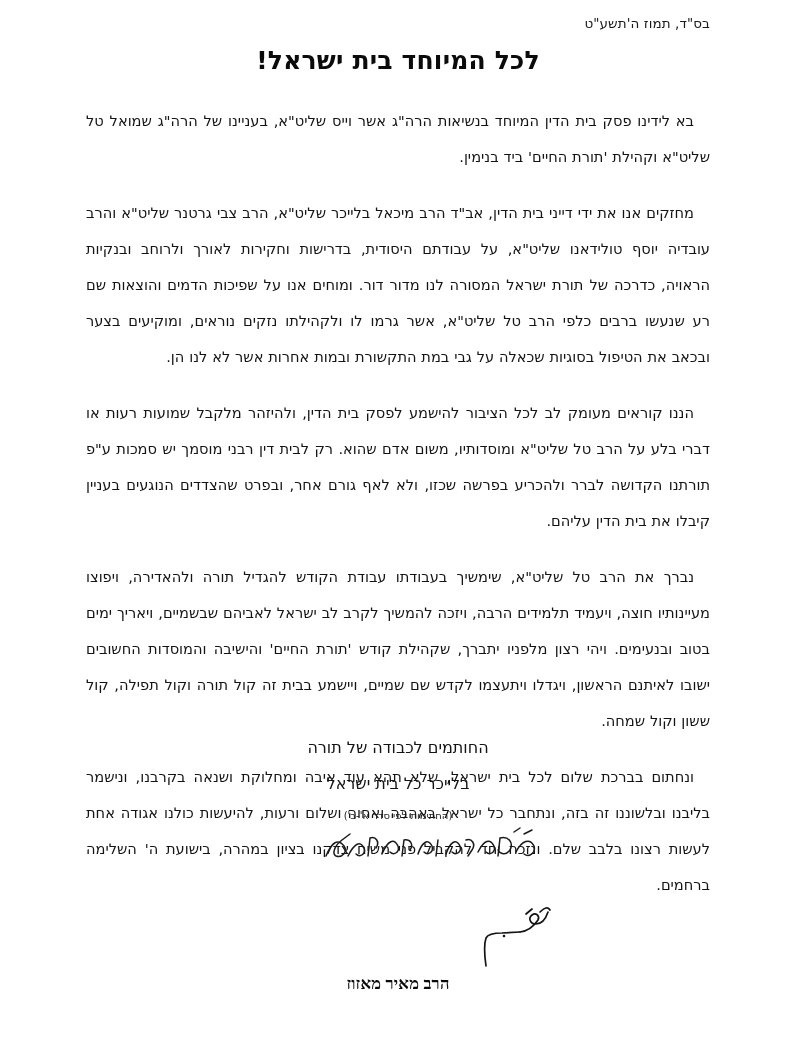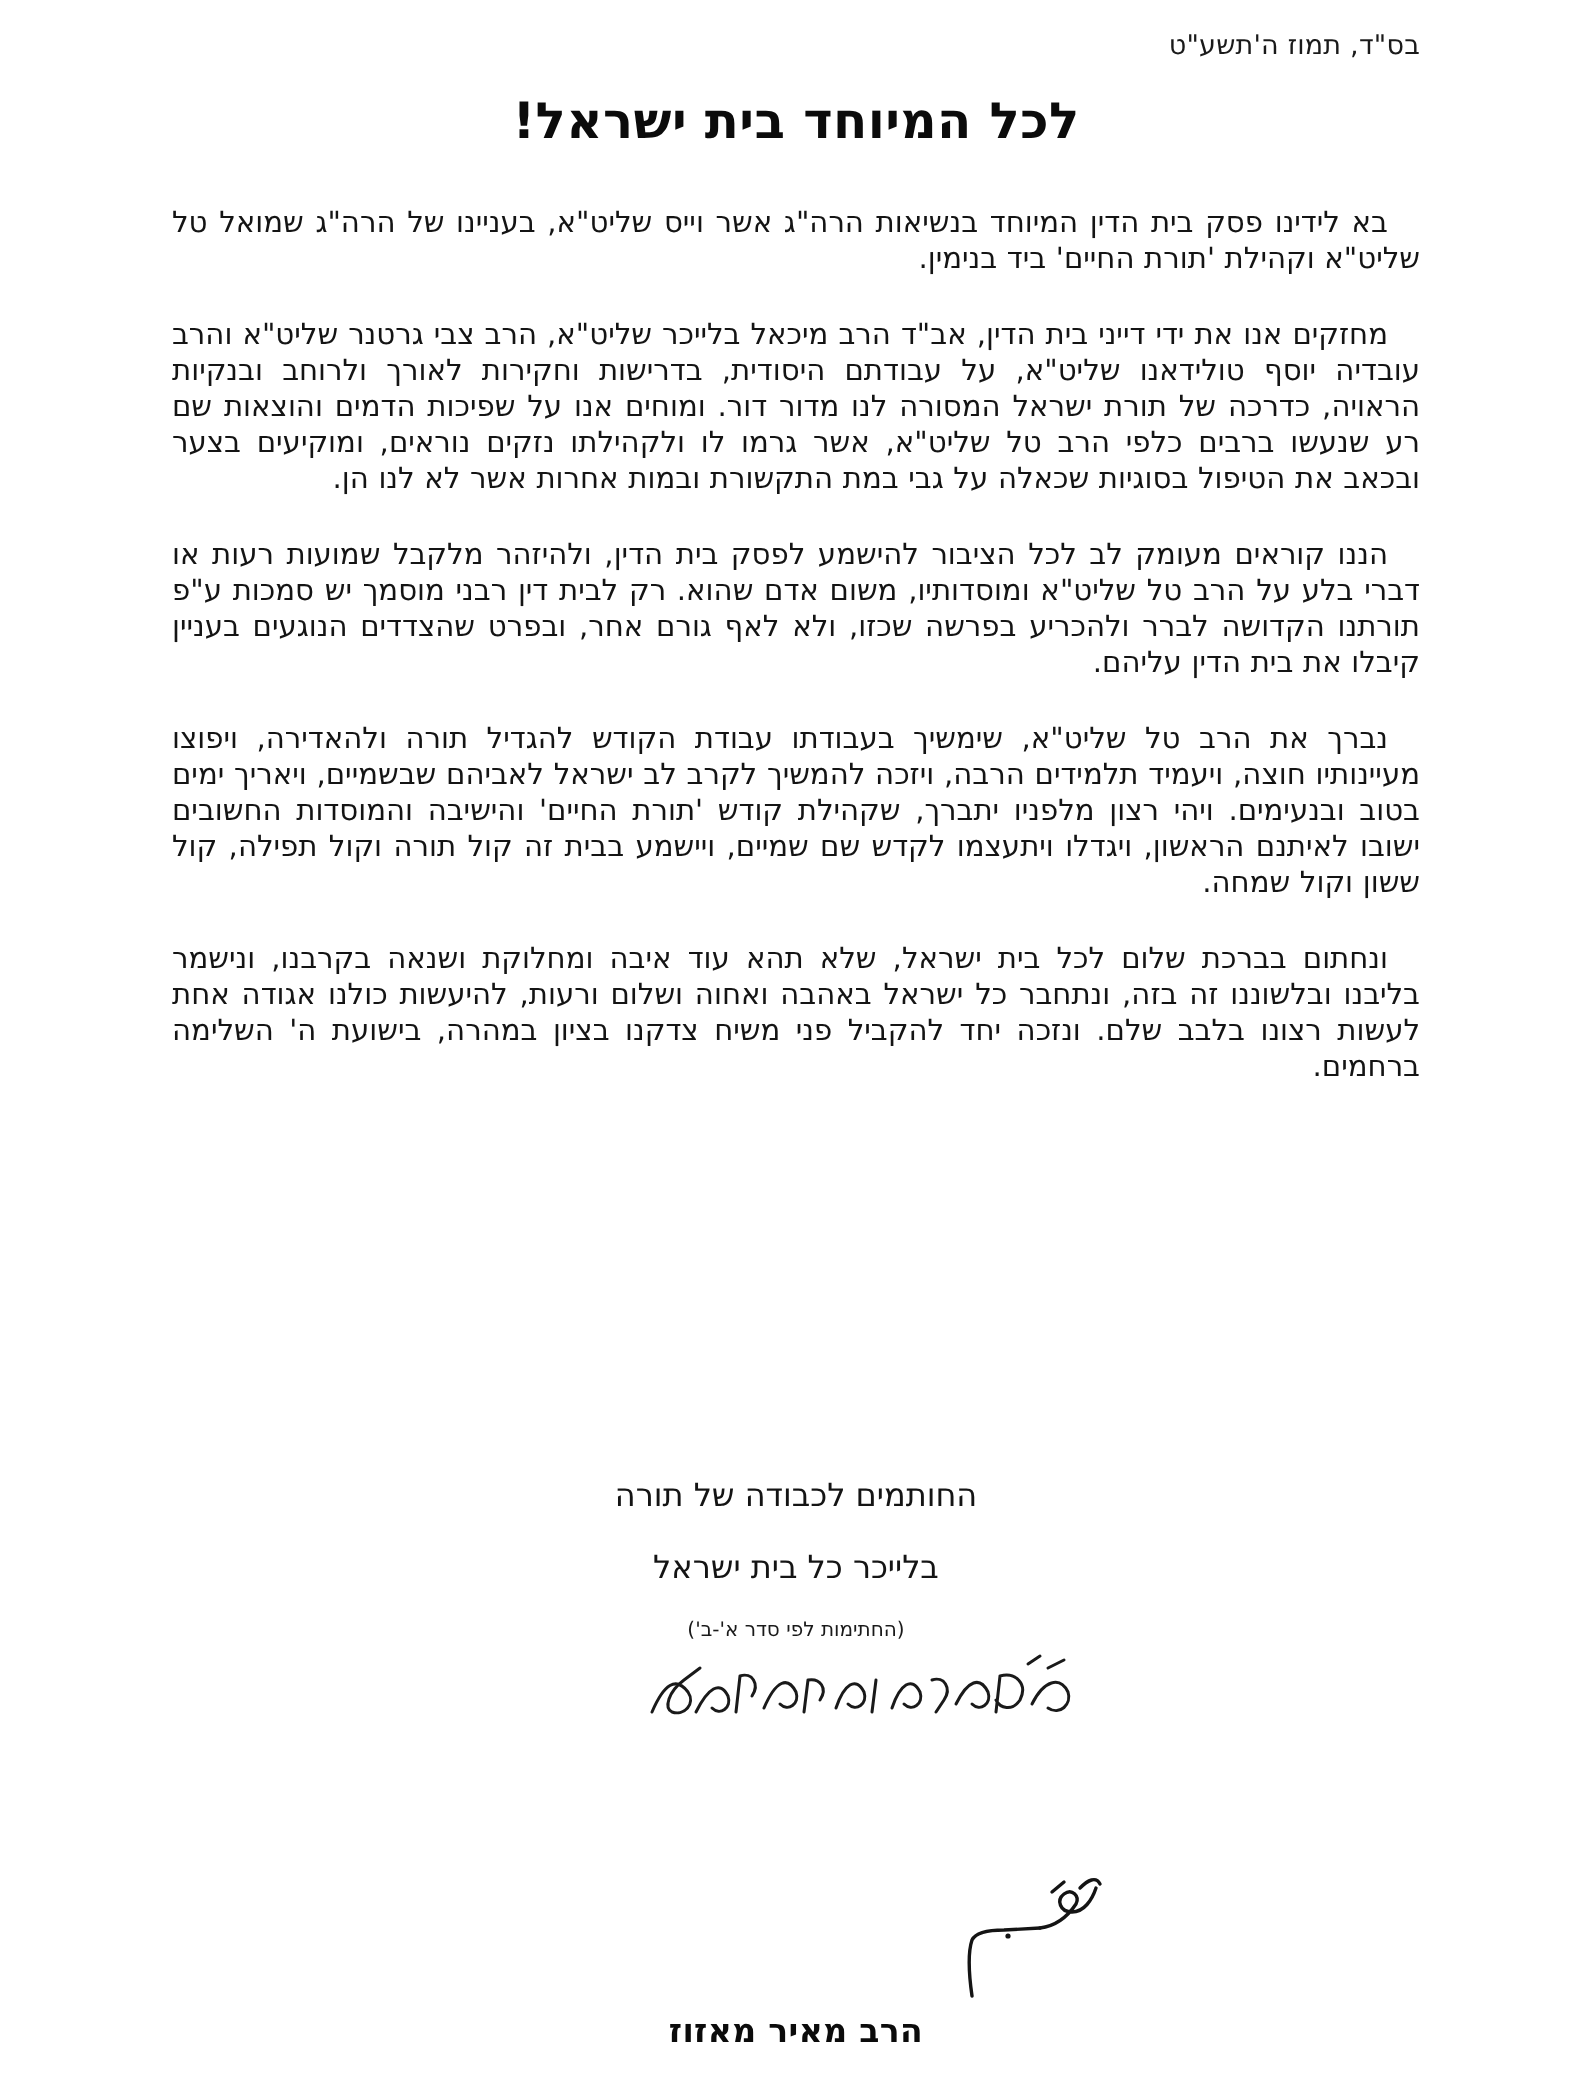--- a/index.html
+++ b/index.html
@@ -54,21 +54,21 @@
     position: absolute;
     top: 103px;
     right: 86px;
     left: 86px;
     direction: rtl;
   }
   .para {
     text-align: justify;
     text-align-last: right;
     font-size: 14.6px;
-    line-height: 18px;
+    line-height: 36px;
     color: #141414;
     margin: 0 0 20px 0;
     text-indent: 16px;
     letter-spacing: 0px;
     word-spacing: 0.2px;
   }
   .para:last-child { margin-bottom: 0; }
 
   
   .closing {
@@ -118,26 +118,27 @@
   .sig-name {
     font-size: 16.5px;
     font-weight: bold;
     color: #0b0b0b;
     direction: rtl;
     letter-spacing: 0.2px;
     white-space: nowrap;
   }
   .sig-row-bottom {
     position: absolute;
-    top: 932px;
+    top: 900px;
     left: 0;
     right: 0;
     display: flex;
     justify-content: center;
     direction: rtl;
+    font-family: Liberation Serif, serif;
   }
   .sig-block-bottom {
     width: 320px;
     text-align: center;
   }
   .sig-mark-tall {
     height: 72px;
     position: relative;
     display: block;
     margin: 0 auto 2px auto;

